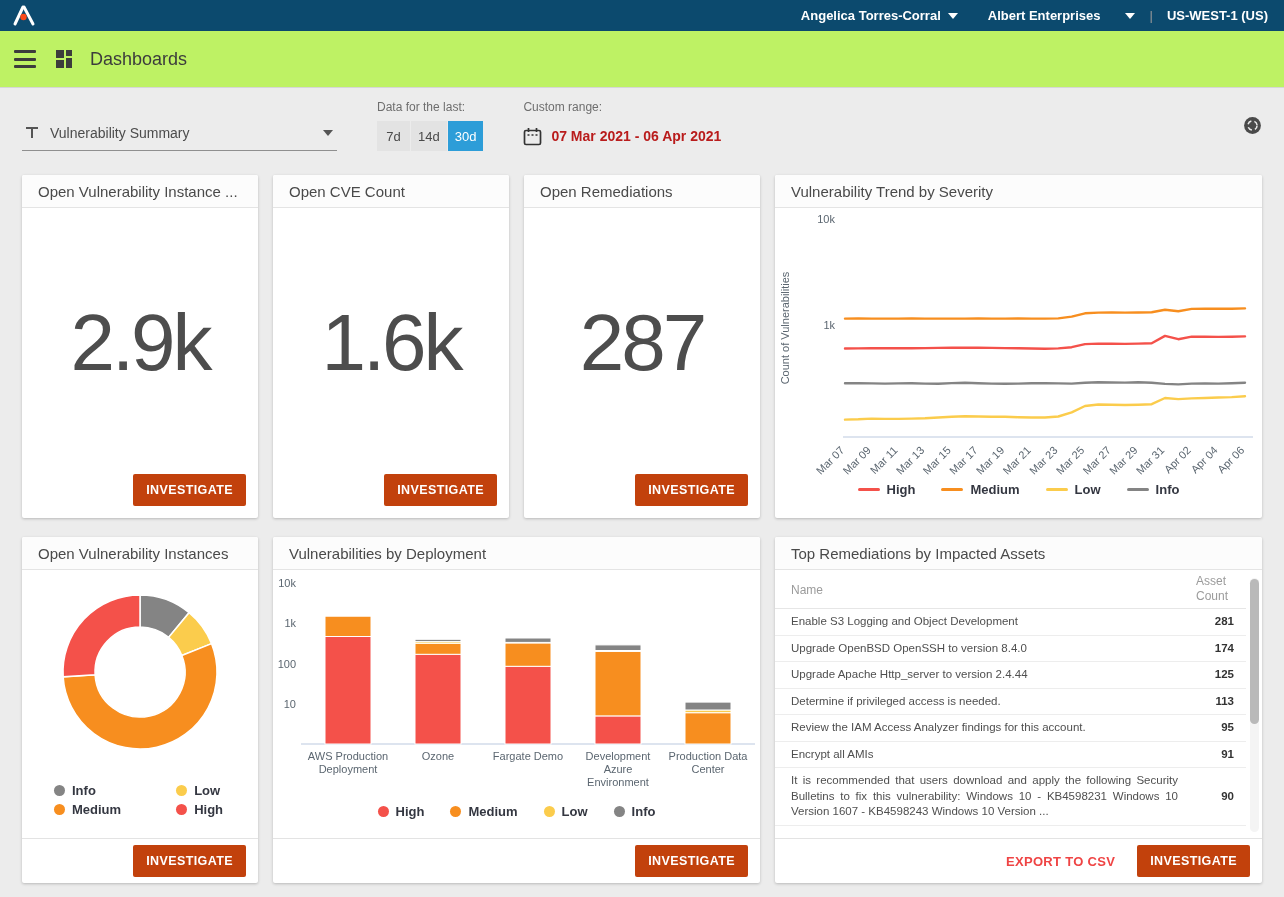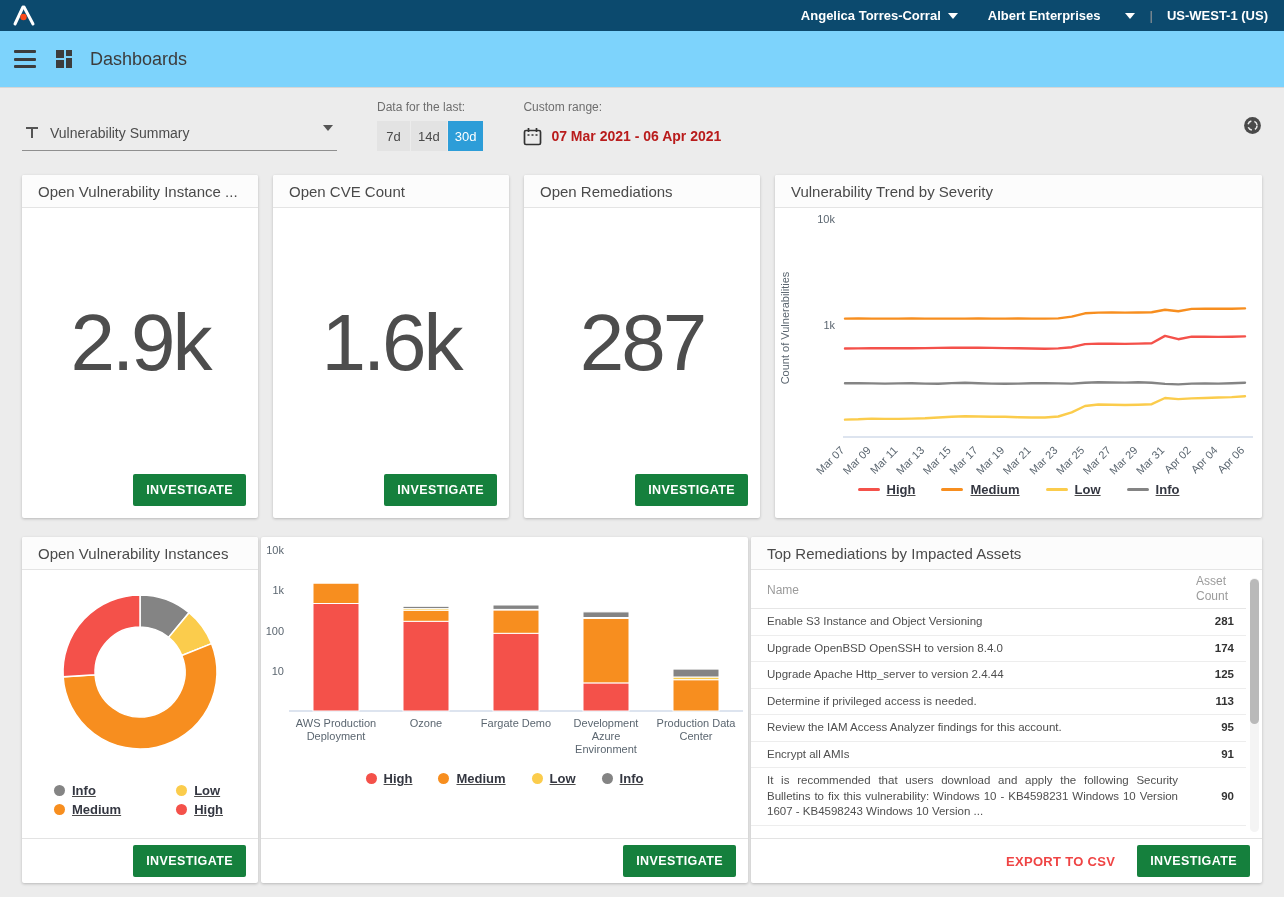--- a/index.html
+++ b/index.html
@@ -18,77 +18,77 @@
   .topbar .spacer { flex:1; }
   .topbar .tb-item { font-size:13px; font-weight:700; display:flex; align-items:center; gap:7px; }
   .caret-down {
     width:0; height:0; border-left:5px solid transparent; border-right:5px solid transparent;
     border-top:6px solid #fff; display:inline-block;
   }
   .tb-sep { color:#9a9a9a; margin:0 14px; font-size:13px; }
   .tb-gap { width:30px; }
   
   .appheader {
-    height:57px; background:#7dd3fc; border-bottom:1px solid #d6d6d6;
+    height:57px; background:#bef264; border-bottom:1px solid #d6d6d6;
     display:flex; align-items:center; padding-left:12px;
   }
   .hamburger { width:26px; height:20px; display:flex; flex-direction:column; justify-content:space-between; cursor:pointer; padding:1px 2px;}
   .hamburger span { display:block; height:3px; background:#3c3c3c; border-radius:1px; }
   .grid-icon { margin-left:18px; width:18px; height:18px; position:relative; cursor:pointer; }
   .grid-icon i { position:absolute; background:#3c3c3c; }
   .page-title { margin-left:16px; font-size:18px; color:#3c3c3c; }
   
   .main { padding:0 22px; }
   .filter-row { display:flex; align-items:flex-end; margin:12px 0 24px; }
   .dash-select {
-    width:315px; display:flex; gap:10px;
+    width:315px; display:flex; align-items:center; gap:10px;
     border-bottom:1px solid #8f8f8f; padding:6px 4px 9px 2px; cursor:pointer;
   }
   .dash-select .label { font-size:14px; color:#4c4c4c; flex:1; }
   .dash-select .caret-down { border-top-color:#555; }
   .filter-group { margin-left:40px; }
   .filter-group .small-label { font-size:12px; color:#6e6e6e; margin-bottom:7px; }
   .period-group { display:flex; gap:1px; }
   .period-btn {
     min-width:33px; height:30px; border:none; background:#e3e3e3; color:#4a4a4a;
     font-family:inherit; font-size:13px; padding:0 7px; cursor:pointer;
   }
   .period-btn.selected { background:#2d9dd8; color:#fff; }
   .custom-range-value { display:flex; align-items:center; gap:9px; height:30px; cursor:pointer; }
   .custom-range-value .date-text { font-size:14px; font-weight:700; color:#b91c1c; }
   .aperture { margin-left:auto; align-self:center; cursor:pointer; }
   
   .row1 { display:grid; grid-template-columns:236px 236px 236px 1fr; gap:15px; }
-  .row2 { display:grid; grid-template-columns:236px 487px 1fr; gap:3px; margin-top:19px; margin-bottom:12px; }
+  .row2 { display:grid; grid-template-columns:236px 487px 1fr; gap:15px; margin-top:19px; margin-bottom:12px; }
   .card {
     background:#fff; border-radius:2px; box-shadow:0 1px 3px rgba(0,0,0,.22);
     display:flex; flex-direction:column; position:relative; overflow:hidden;
   }
   .row1 .card { height:343px; }
   .row2 .card { height:346px; }
   .card-header {
     padding:8px 16px 7px; background:#fcfcfc; border-bottom:1px solid #e4e4e4;
     font-size:15px; color:#4a4a4a; flex:0 0 auto;
   }
   .kpi-body { flex:1; display:flex; align-items:center; justify-content:center; }
   .kpi-value { font-size:80px; color:#4d4d4d; font-weight:500; letter-spacing:-3px; margin-bottom:40px;text-align:right; }
   .btn-dark {
-    background:#15803d; color:#fff; border:none; border-radius:2px; cursor:pointer;
+    background:#c2410c; color:#fff; border:none; border-radius:2px; cursor:pointer;
     font-family:inherit; font-size:12.5px; font-weight:600; letter-spacing:.4px; padding:9px 13px;
   }
   .kpi-footer-btn { position:absolute; right:12px; bottom:12px; }
   .card-footer {
     flex:0 0 45px; border-top:1px solid #e3e3e3; display:flex; align-items:center;
     justify-content:flex-end; padding:0 12px; gap:22px;
   }
   .text-btn { background:none; border:none; font-family:inherit; font-size:13px; font-weight:600; color:#ef4444; letter-spacing:.3px; cursor:pointer; }
   
   svg text.tick { font-size:11px; fill:#5b6670; font-family:"Liberation Sans", sans-serif; }
   .chart-body { flex:1; display:flex; flex-direction:column; }
-  .legend { display:flex; justify-content:center; align-items:center; gap:26px; padding:6px 0 12px;text-decoration:underline; }
+  .legend { display:flex; justify-content:center; align-items:center; gap:26px; padding:6px 0 12px; }
   .legend-item { display:flex; align-items:center; gap:7px; cursor:pointer; }
   .legend-item span:last-child { font-size:13px; font-weight:700; color:#343741; }
   .line-swatch { width:22px; height:3px; border-radius:2px; display:inline-block; }
   .dot-swatch { width:11px; height:11px; border-radius:50%; display:inline-block; }
   .donut-legend { display:grid; grid-auto-flow:column; grid-template-rows:repeat(2,auto);
     grid-template-columns:repeat(2,auto); justify-content:start; column-gap:55px; row-gap:4px;
     padding:8px 0 0 32px; }
   
   .table-wrap { flex:1; position:relative; padding-right:16px; overflow:hidden; }
   table.remediations { width:100%; border-collapse:collapse; }
@@ -289,20 +289,21 @@
               <span>High</span>
             </div>
           </div>
       </div>
       <div class="card-footer">
         <button class="btn-dark">INVESTIGATE</button>
       </div>
     </div>
 
     <div class="card">
+      <div class="card-header">Vulnerabilities by Deployment</div>
       <div class="chart-body">
         <svg id="bar-svg" viewBox="0 0 487 228" width="100%">
             <line x1="28" y1="174" x2="482" y2="174" stroke="#dde4ef" stroke-width="2"></line>
             <text x="23" y="17" text-anchor="end" class="tick">10k</text>
             <text x="23" y="57.25" text-anchor="end" class="tick">1k</text>
             <text x="23" y="97.5" text-anchor="end" class="tick">100</text>
             <text x="23" y="137.75" text-anchor="end" class="tick">10</text>
             <rect x="52" y="66.4" width="46" height="107.6" fill="#f4514a" stroke="#fff" stroke-width="1"></rect>
             <rect x="52" y="46.2" width="46" height="20.3" fill="#f78e1f" stroke="#fff" stroke-width="1"></rect>
             <text x="75" y="190" text-anchor="middle" class="tick">AWS Production</text>
@@ -359,21 +360,21 @@
       <div class="table-wrap">
         <table class="remediations">
           <thead>
             <tr>
               <th>Name</th>
               <th class="count-col">Asset Count</th>
             </tr>
           </thead>
           <tbody id="remediation-rows">
               <tr>
-                <td class="name">Enable S3 Instance and Object Versioning</td>
+                <td class="name">Enable S3 Logging and Object Development</td>
                 <td class="count">281</td>
               </tr>
               <tr>
                 <td class="name">Upgrade OpenBSD OpenSSH to version 8.4.0</td>
                 <td class="count">174</td>
               </tr>
               <tr>
                 <td class="name">Upgrade Apache Http_server to version 2.4.44</td>
                 <td class="count">125</td>
               </tr>

